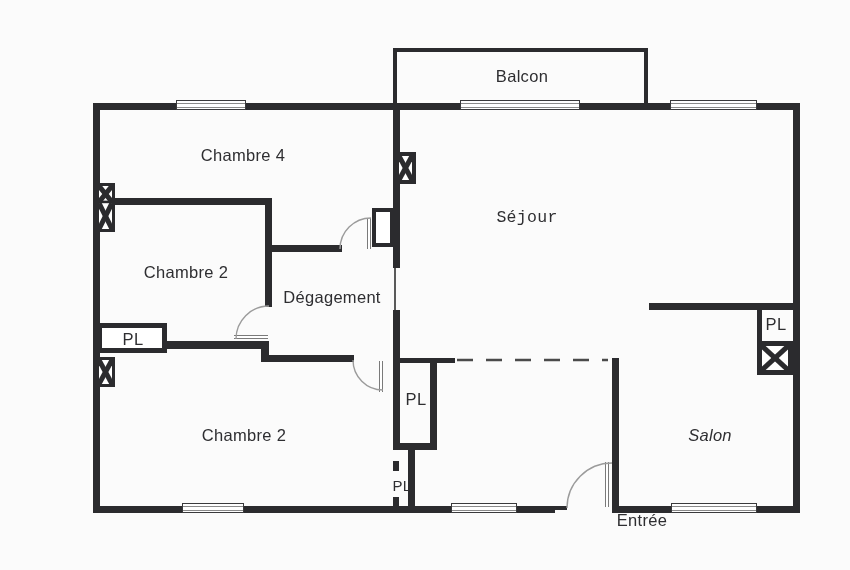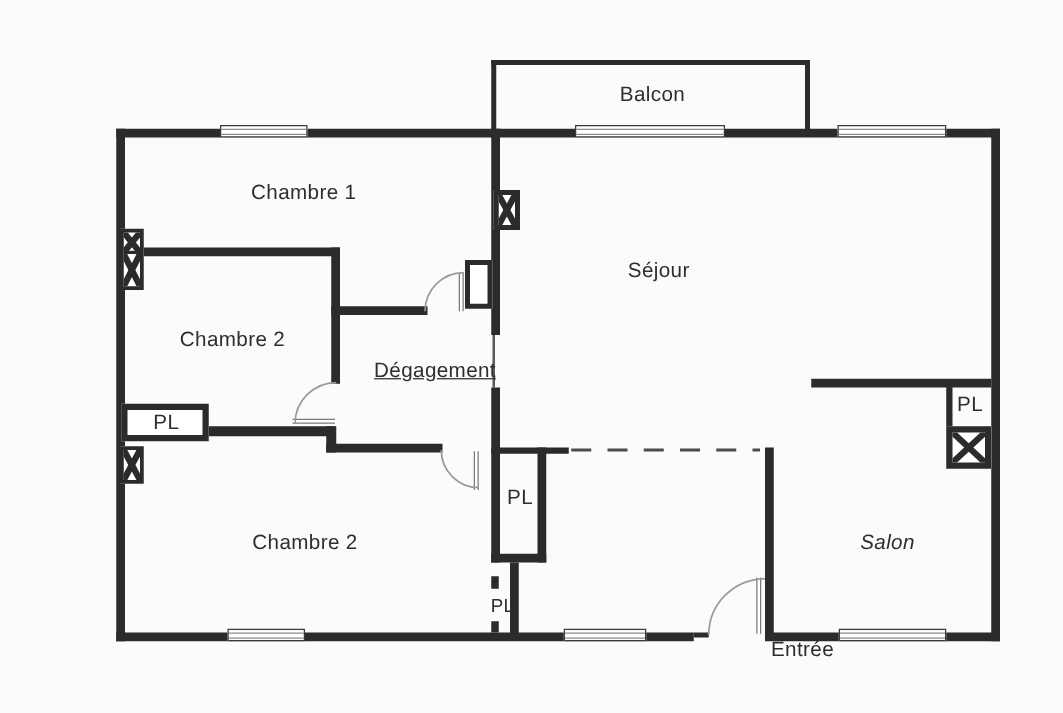--- a/index.html
+++ b/index.html
@@ -135,24 +135,24 @@
 
   <svg class="overlay" width="850" height="570">
     <path d="M340,249 A31,31 0 0 1 371,218" fill="none" stroke="var(--door-arc)" stroke-width="1.4"></path>
     <path d="M236,339 A33,33 0 0 1 269,306" fill="none" stroke="var(--door-arc)" stroke-width="1.4"></path>
     <path d="M353,360 A30,30 0 0 0 383,390" fill="none" stroke="var(--door-arc)" stroke-width="1.4"></path>
     <path d="M567,508 A45,45 0 0 1 612,463" fill="none" stroke="var(--door-arc)" stroke-width="1.4"></path>
     <line x1="457" y1="360" x2="608" y2="360" stroke="var(--dash)" stroke-width="2.5" stroke-dasharray="16 13"></line>
   </svg>
 
   <div class="label" style="left:522px;top:76px;">Balcon</div>
-  <div class="label" style="left:243px;top:155px;">Chambre 1</div>
-  <div class="label" style="left:527px;top:217px;">Séjour</div>
+  <div class="label" style="left:243px;top:155px;">Chambre 4</div>
+  <div class="label" style="left:527px;top:217px;font-family:Liberation Mono, monospace;">Séjour</div>
   <div class="label" style="left:186px;top:272px;">Chambre 2</div>
-  <div class="label" style="left:348px;top:297px;text-decoration:underline;">Dégagement</div>
+  <div class="label" style="left:332px;top:297px;">Dégagement</div>
   <div class="label" style="left:244px;top:435px;">Chambre 2</div>
   <div class="label" style="left:710px;top:435px;font-style:italic;">Salon</div>
   <div class="label" style="left:594px;top:520px;margin-left:48px;">Entrée</div>
 
   <div class="label" style="left:133px;top:339px;">PL</div>
   <div class="label" style="left:416px;top:399px;">PL</div>
   <div class="label small" style="left:402px;top:485px;">PL</div>
   <div class="label" style="left:776px;top:324px;">PL</div>
 
 </div>

